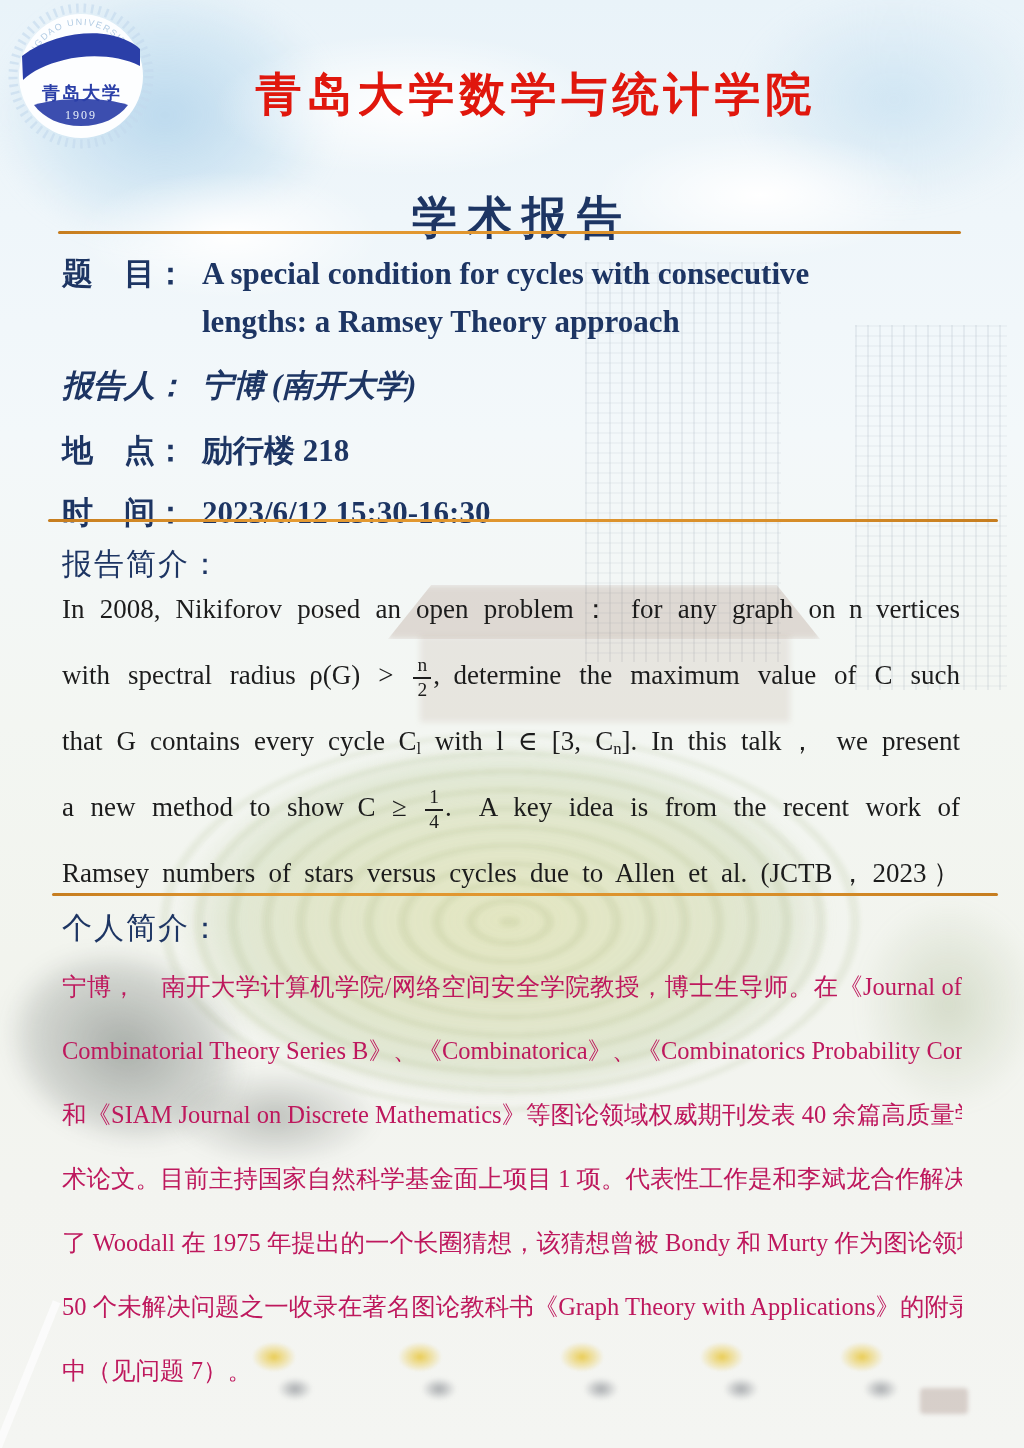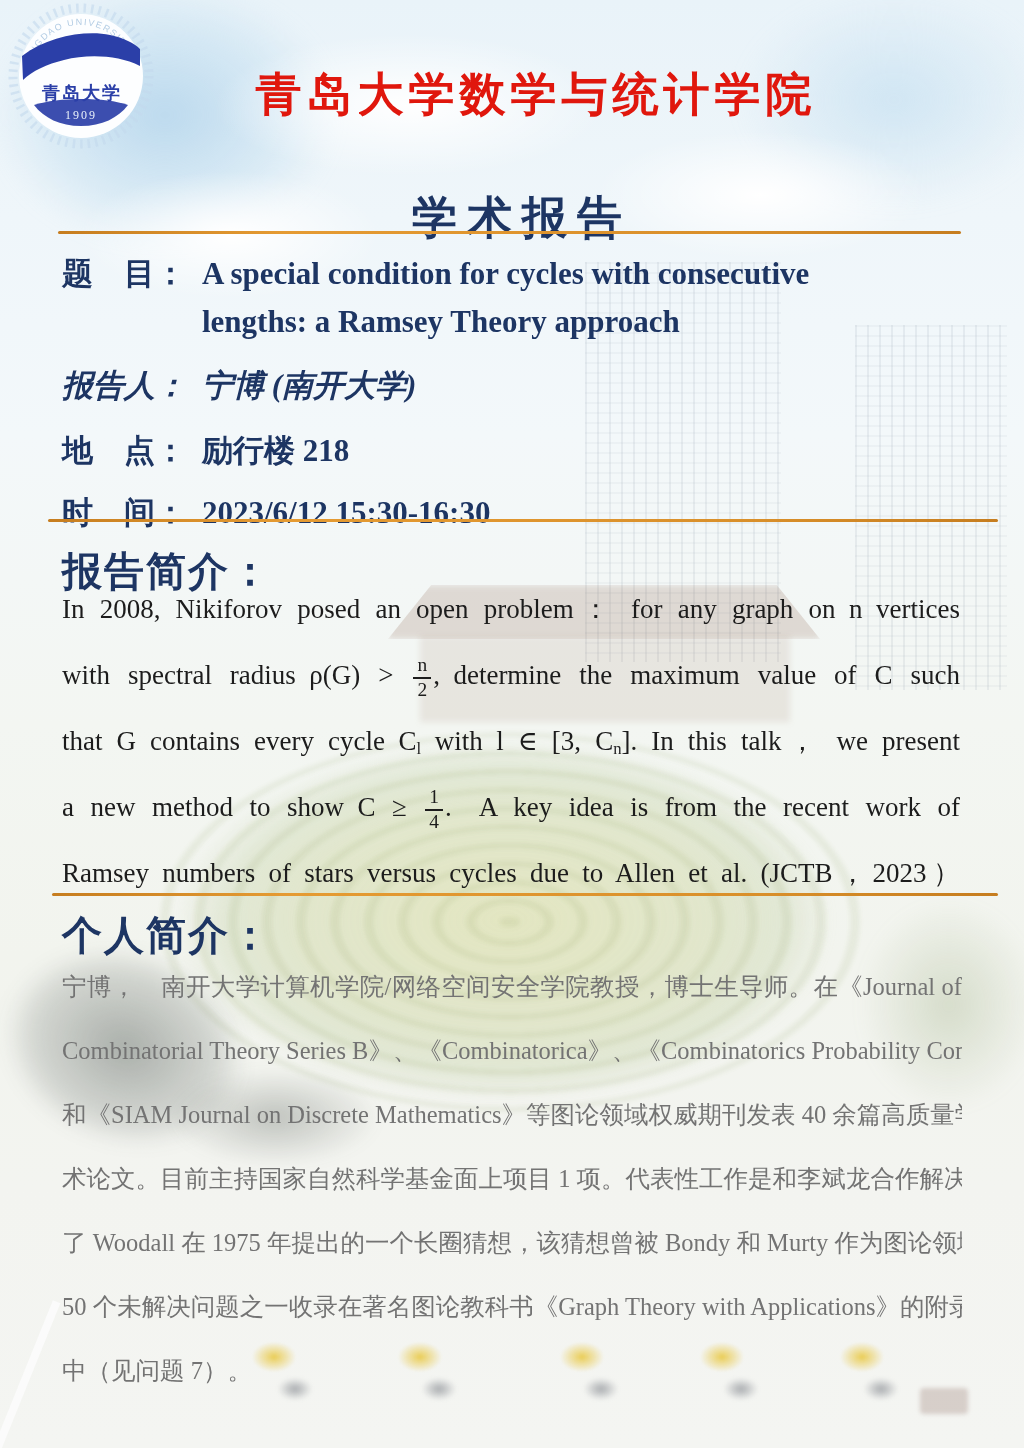--- a/index.html
+++ b/index.html
@@ -69,28 +69,28 @@
   .hr3{top:893px;left:52px;width:946px;}
 
   
   .info{position:absolute;left:62px;top:250px;width:900px;height:270px;color:#1d3563;}
   .info-row{position:absolute;left:0;right:16px;display:flex;font-size:31px;font-weight:bold;}
   .info-label{flex:none;width:140px;white-space:nowrap;}
   .info-value{flex:1;line-height:48px;white-space:nowrap;}
   .info-row .info-label{line-height:48px;}
 
   
-  .sec-head{position:absolute;left:62px;font-size:40px;font-weight:bold;color:#1d3563;letter-spacing:2px;}
+  .sec-head{position:absolute;left:62px;font-size:30px;font-weight:normal;color:#1d3563;letter-spacing:2px;}
   #abstract-head{top:544px;}
   #bio-head{top:908px;}
 
   
   .abstract{position:absolute;left:62px;top:576px;width:898px;font-size:27px;color:#1c1c1c;}
   .abstract .tline{height:66px;line-height:66px;}
-  .bio{position:absolute;left:62px;top:955px;width:900px;font-size:24.5px;color:#737373;}
+  .bio{position:absolute;left:62px;top:955px;width:900px;font-size:24.5px;color:#be185d;}
   .bio .tline{height:64px;line-height:64px;}
   .tline{text-align:justify;text-align-last:justify;white-space:nowrap;overflow:hidden;}
   .bio .tline:last-child{text-align-last:left;}
 
   .frac{display:inline-flex;flex-direction:column;align-items:center;vertical-align:middle;
     font-size:.72em;line-height:1.05;margin:0 2px;}
   .frac .num{border-bottom:2px solid currentColor;padding:0 4px 1px;}
   .frac .den{padding-top:1px;}
   .msub{font-size:.62em;vertical-align:-.22em;}
 </style>

